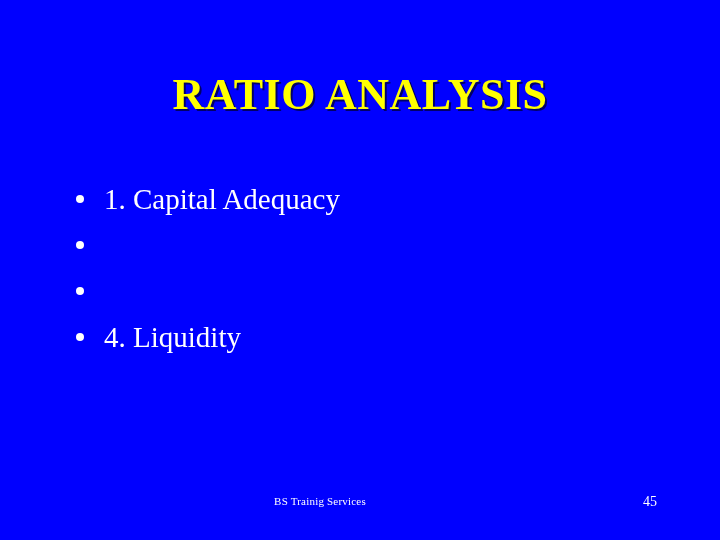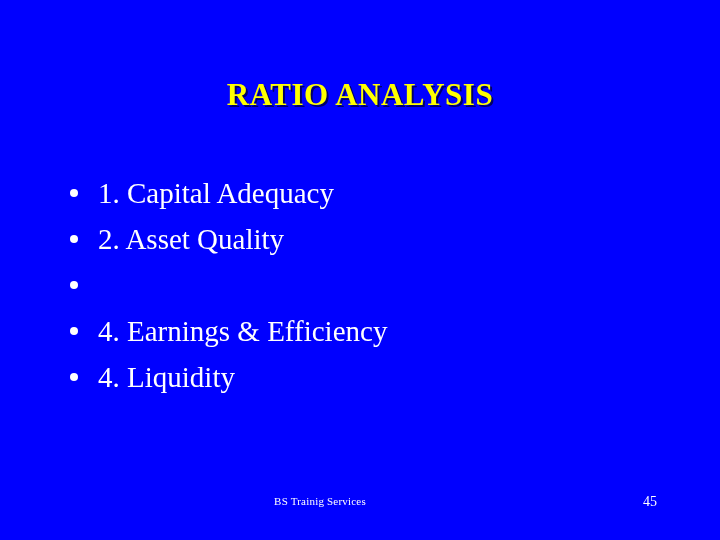--- a/index.html
+++ b/index.html
@@ -22,35 +22,35 @@
 
   
   .slide-title {
     position: absolute;
     left: 0;
     top: 72px;
     width: 720px;
     text-align: center;
     font-family: "Liberation Serif", "DejaVu Serif", serif;
     font-weight: bold;
-    font-size: 31px;
+    font-size: 44px;
     line-height: 46px;
     letter-spacing: 0.5px;
     color: #FFFF00;
     text-shadow: 2px 2px 0 #000066;
     white-space: nowrap;
   }
 
   
   .bullet-list {
     position: absolute;
     left: 52px;
     top: 160px;
     width: 620px;
-    margin: 10px;
+    margin: 16px;
     padding: 0;
     list-style: none;
   }
   .bullet-item {
     position: relative;
     display: block;
     height: 46px;
     line-height: 46px;
     padding-left: 36px;
     color: #FFFFFF;
@@ -110,28 +110,23 @@
 
   <div class="slide-title">RATIO ANALYSIS</div>
 
   <ul class="bullet-list">
     <li class="bullet-item">
       <span class="bullet-marker"></span>
       <span class="bullet-text">1. Capital Adequacy</span>
     </li>
     <li class="bullet-item">
       <span class="bullet-marker"></span>
-      <span class="bullet-text">2. Asset Quality</span>
     </li>
     <li class="bullet-item">
       <span class="bullet-marker"></span>
-    </li>
-    <li class="bullet-item">
-      <span class="bullet-marker"></span>
-      <span class="bullet-text">4. Earnings &amp; Efficiency</span>
     </li>
     <li class="bullet-item">
       <span class="bullet-marker"></span>
       <span class="bullet-text">4. Liquidity</span>
     </li>
   </ul>
 
   <div class="footer">
     <span class="footer-line">BS Trainig Services</span>
   </div>

